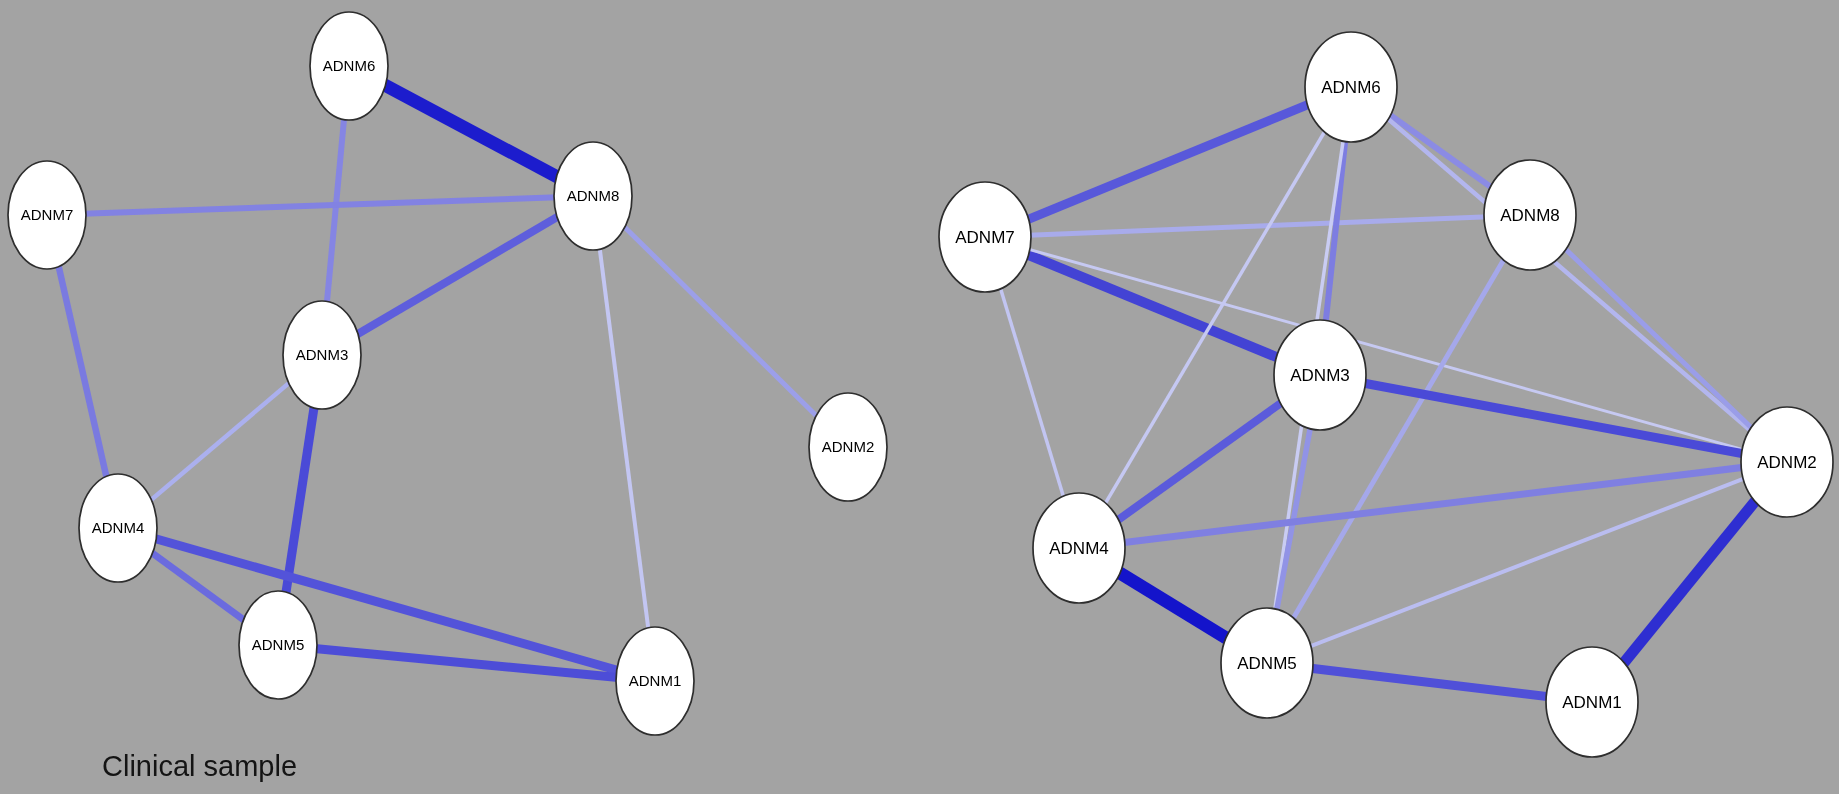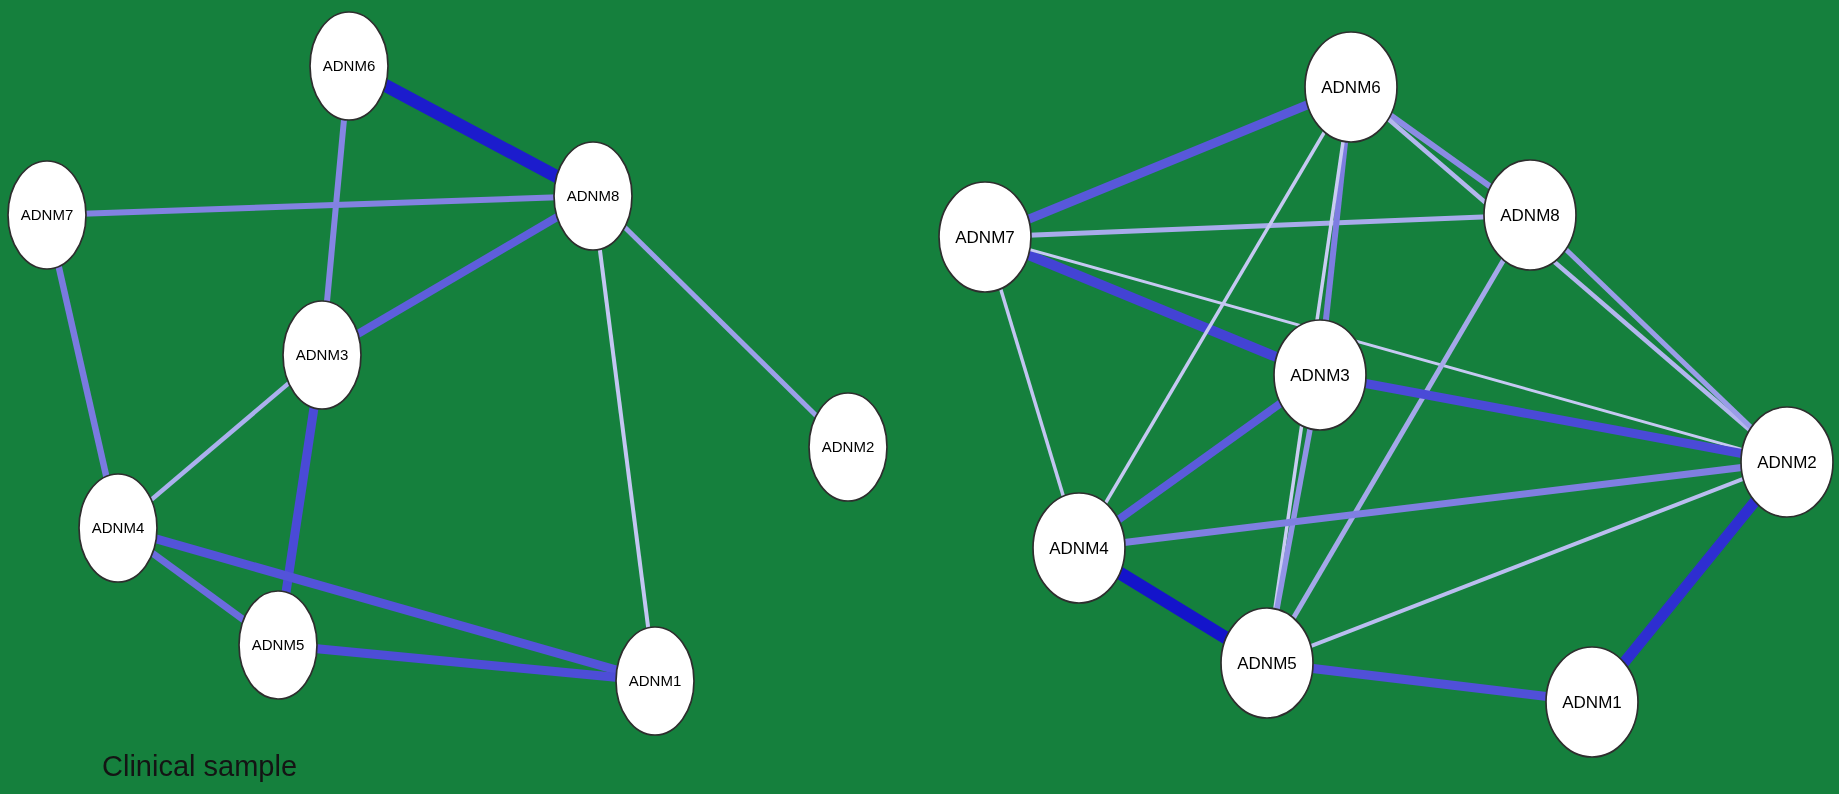--- a/index.html
+++ b/index.html
@@ -4,21 +4,21 @@
 <style>
   html, body {
     margin: 0;
     padding: 0;
     background: #ffffff;
   }
   #figure {
     position: relative;
     width: 1839px;
     height: 794px;
-    background: #15803d;
+    background: #a3a3a3;
     font-family: "Liberation Sans", sans-serif;
     overflow: hidden;
   }
   #net {
     position: absolute;
     left: 0;
     top: 0;
   }
   .node-label {
     font-family: "Liberation Sans", sans-serif;

